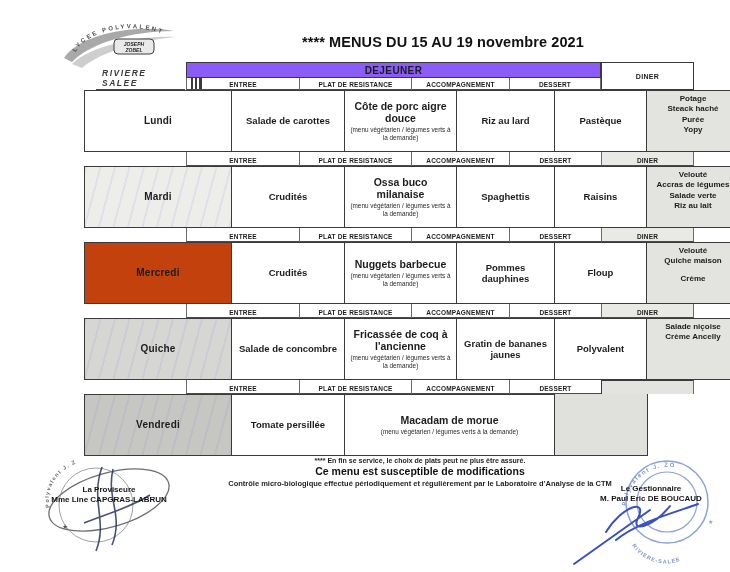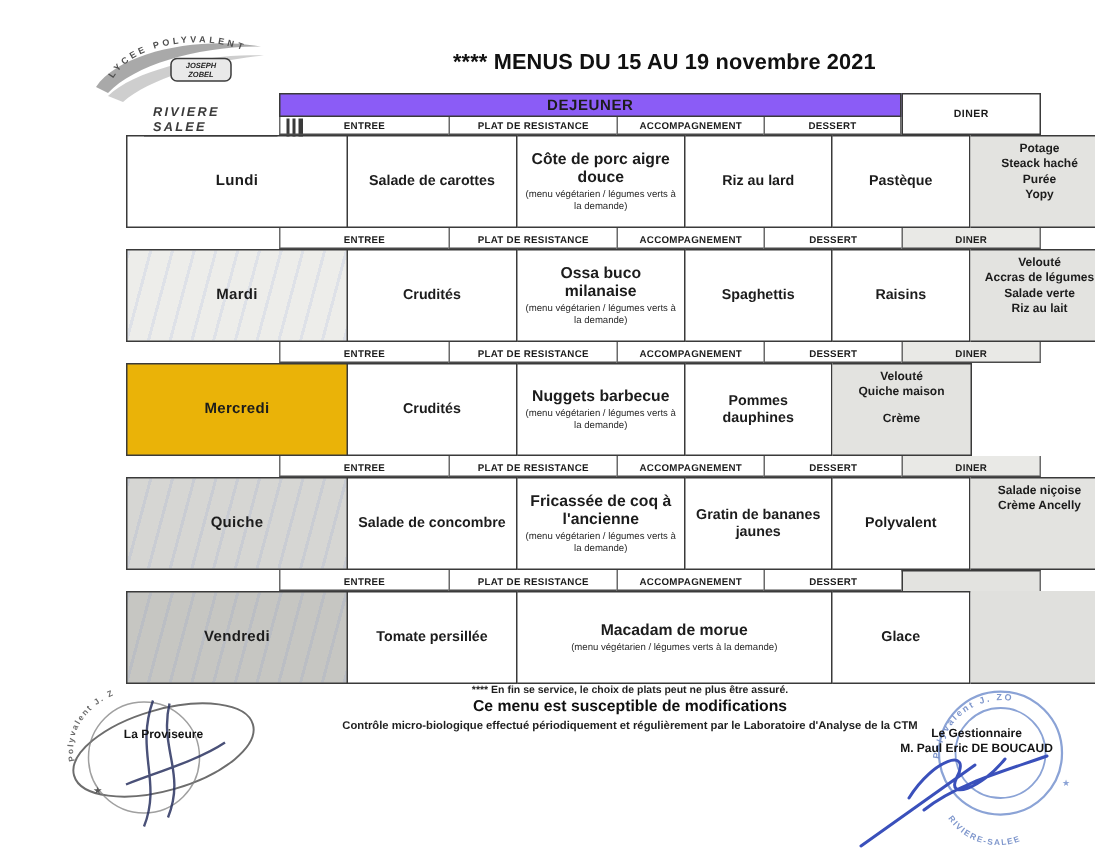--- a/index.html
+++ b/index.html
@@ -56,21 +56,21 @@
   .row{display:flex;}
   .cell{
     box-sizing:border-box;height:62px;
     border-top:1.4px solid #3a3a3a;border-bottom:1.4px solid #3a3a3a;border-right:1.4px solid #3a3a3a;
     display:flex;flex-direction:column;align-items:center;justify-content:center;
     text-align:center;font-weight:bold;font-size:9.5px;line-height:1.2;padding:1px 5px;
   }
   .row .cell:first-child{border-left:1.4px solid #3a3a3a;}
   .day{font-size:10px;letter-spacing:0.2px;margin-left:46px;}
   .shade-mardi{background:#ededea;}
-  .shade-mercredi{background:#eab308;}
+  .shade-mercredi{background:#c2410c;}
   .marble{background-image:repeating-linear-gradient(105deg,rgba(90,120,210,0.10) 0 2px,rgba(0,0,0,0) 2px 14px);}
   .shade-jeudi{background-color:#d6d6d3;}
   .shade-vendredi{background-color:#c6c6c2;}
   .plat-name{font-size:10.5px;line-height:1.15;}
   .veg{font-weight:normal;font-size:6.4px;line-height:1.25;margin-top:2px;color:#2a2a2a;}
   .diner-cell{background:#e3e3e0;justify-content:flex-start;padding-top:3px;font-size:8px;line-height:1.3;}
   .diner-cell .gap-above{margin-top:7px;}
   .diner-empty{background:#e0e0dd;border-top:none !important;}
   
   .footer{position:absolute;left:140px;top:457px;width:560px;text-align:center;}
@@ -188,20 +188,21 @@
       <div class="sp w-diner" style="background:#e9e9e6">DINER</div>
     </div>
     <div class="row">
       <div class="cell day w-day shade-mercredi">Mercredi</div>
       <div class="cell w-entree">Crudités</div>
       <div class="cell w-plat">
         <span class="plat-name">Nuggets barbecue</span>
         <span class="veg">(menu végétarien / légumes verts à la demande)</span>
       </div>
       <div class="cell w-accomp">Pommes dauphines</div>
+      <div class="cell w-dessert">Floup</div>
       <div class="cell w-diner diner-cell">
         <span>Velouté</span>
         <span>Quiche maison</span>
         <span class="gap-above">Crème</span>
       </div>
     </div>
 
     <div class="strip">
       <div class="sp sp-day w-day"></div>
       <div class="sp w-entree">ENTREE</div>
@@ -233,21 +234,20 @@
       <div class="sp w-dessert">DESSERT</div>
       <div class="sp w-diner sp-dinerfill"></div>
     </div>
     <div class="row">
       <div class="cell day w-day shade-vendredi marble">Vendredi</div>
       <div class="cell w-entree">Tomate persillée</div>
       <div class="cell w-platmerged">
         <span class="plat-name">Macadam de morue</span>
         <span class="veg">(menu végétarien / légumes verts à la demande)</span>
       </div>
-      <div class="cell w-dessert">Glace</div>
       <div class="cell w-diner diner-cell diner-empty"></div>
     </div>
 
   </div>
 
   <div class="footer">
     <div class="f1">**** En fin se service, le choix de plats peut ne plus être assuré.</div>
     <div class="f2">Ce menu est susceptible de modifications</div>
     <div class="f3">Contrôle micro-biologique effectué périodiquement et régulièrement par le Laboratoire d'Analyse de la CTM</div>
   </div>
@@ -259,20 +259,21 @@
         </defs>
       <ellipse cx="95" cy="45" rx="62" ry="27" transform="rotate(-16 95 45)" fill="none" stroke="#6d6d6d" stroke-width="1.3"></ellipse>
       <circle cx="82" cy="50" r="37" fill="none" stroke="#808080" stroke-width="1" opacity="0.75"></circle>
       <text font-size="5.5" font-weight="bold" fill="#6a6a6a" letter-spacing="1.2">
         <textPath href="#arcL" startOffset="6">Polyvalent J. Z</textPath>
       </text>
       <text x="48" y="74" font-size="7" fill="#5a5a5a">★</text>
       <path d="M88,12 C76,46 94,66 82,96 M99,14 C92,44 110,60 98,90 M70,68 C90,60 118,52 136,40" fill="none" stroke="#2a3260" stroke-width="1.6" opacity="0.85"></path>
     </svg>
     <div class="sig-text sl-role">La Proviseure</div>
+    <div class="sig-text sl-name">Mme Line CAPGRAS-LABRUN</div>
   </div>
 
   <div class="sig sig-right">
     <svg width="158" height="120" viewBox="0 0 158 120">
       <defs>
         <path id="arcRT" d="M54,62 A42,42 0 0 1 136,50" fill="none"></path>
         <path id="arcRB" d="M58,96 A40,40 0 0 0 132,88" fill="none"></path>
       </defs>
       <circle cx="95" cy="56" r="41" fill="none" stroke="#8ba3d6" stroke-width="1.5"></circle>
       <circle cx="95" cy="56" r="30" fill="none" stroke="#8ba3d6" stroke-width="1.2"></circle>

